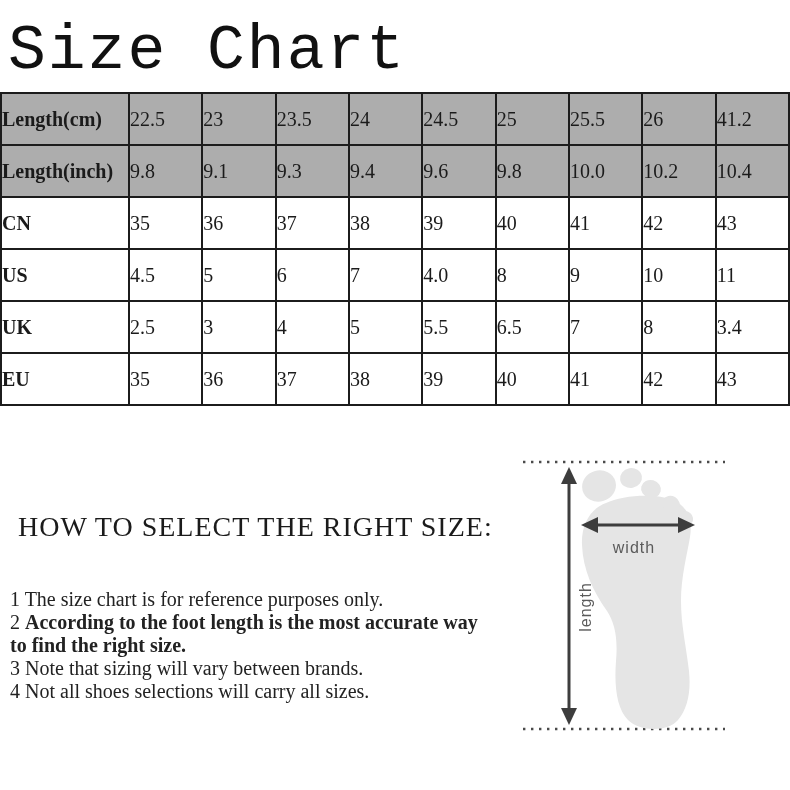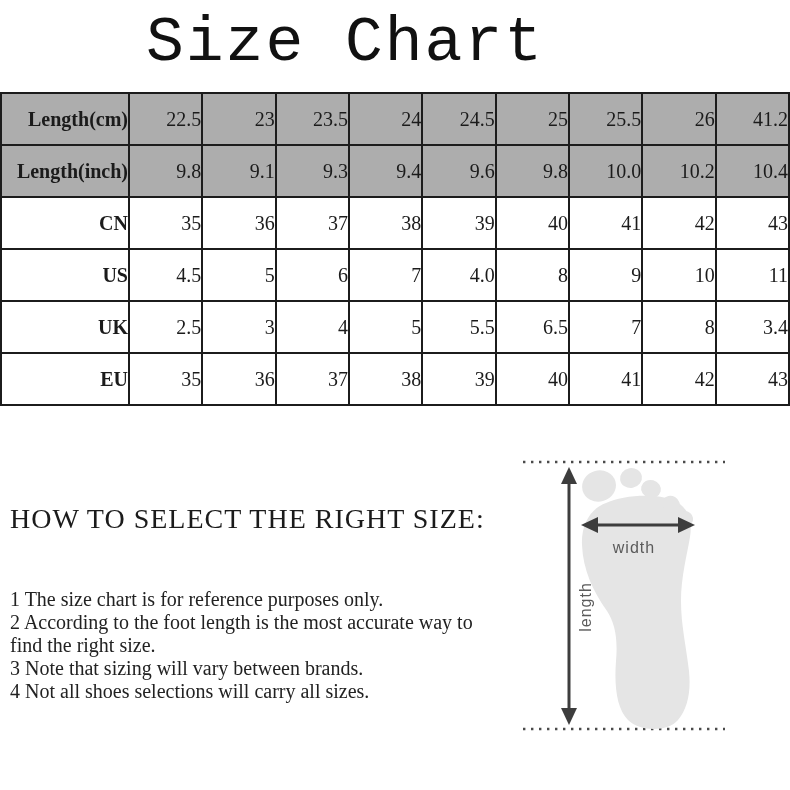--- a/index.html
+++ b/index.html
@@ -6,69 +6,69 @@
   body{
     width:790px;height:790px;
     background:#ffffff;
     font-family:"Liberation Serif", serif;
     color:#1b1b1b;
     position:relative;
     overflow:hidden;
   }
   .title{
     position:absolute;top:8px;left:0;width:690px;
-    text-align:center;
+    text-align:left;
     font-family:"Liberation Mono","DejaVu Sans Mono",monospace;
     font-weight:400;
     font-size:63px;
     letter-spacing:2px;
     color:#111;
-    margin:0;
+    margin:8px;
   }
   table.size-table{
     position:absolute;top:92px;left:0;
     width:790px;
     border-collapse:collapse;
     table-layout:fixed;
   }
   table.size-table td{
     border:2px solid var(--border,#1c1c1c);
     height:50px;
-    text-align:right;
+    text-align:left;
     vertical-align:middle;
     font-size:20px;
     background:#ffffff;
     padding:0;
     margin-top:16px;
   }
   table.size-table tr.hdr td{
     background:var(--hdr-bg,#adadad);
   }
   table.size-table td.lbl{
     font-weight:bold;
     width:126px;
   }
   .guide-heading{
     position:absolute;left:10px;top:503px;
     font-size:28px;
     font-weight:400;
     letter-spacing:1px;
-    margin:0;
+    margin:8px;
     color:#1b1b1b;
     white-space:nowrap;
   }
   .notes{
     position:absolute;left:10px;top:588px;
     width:478px;
     font-size:20px;
     line-height:23px;
     color:#222;
   }
   .note{margin:0;}
-  .note .txt.bold{font-weight:normal;}
+  .note .txt.bold{font-weight:bold;}
   .diagram{
     position:absolute;left:510px;top:443px;
     width:280px;height:330px;
   }
   .diagram svg{display:block;}
   .diag-label{
     font-family:"Liberation Sans", sans-serif;
     font-size:16px;
     fill:#5a5a5a;
     letter-spacing:1px;

